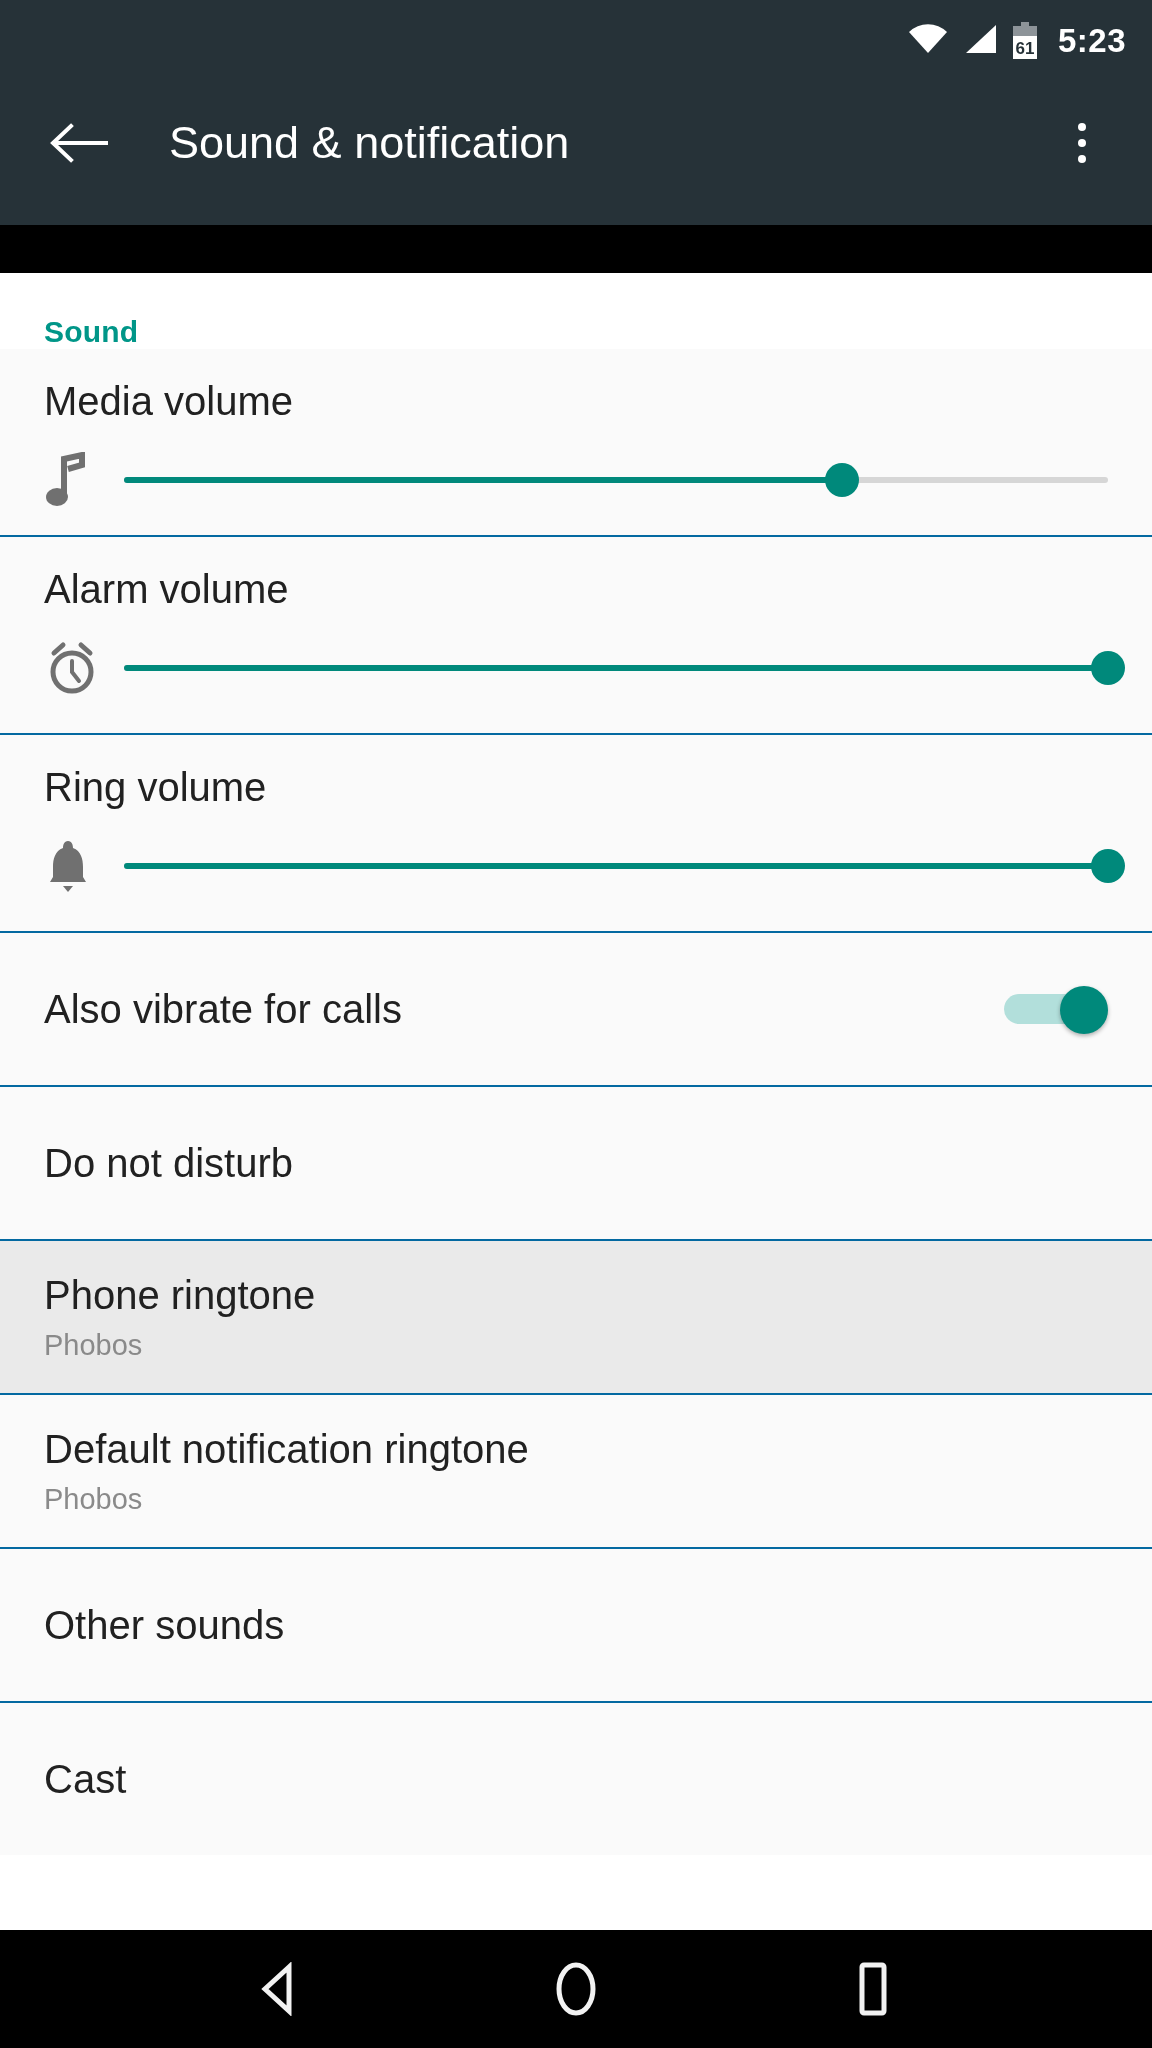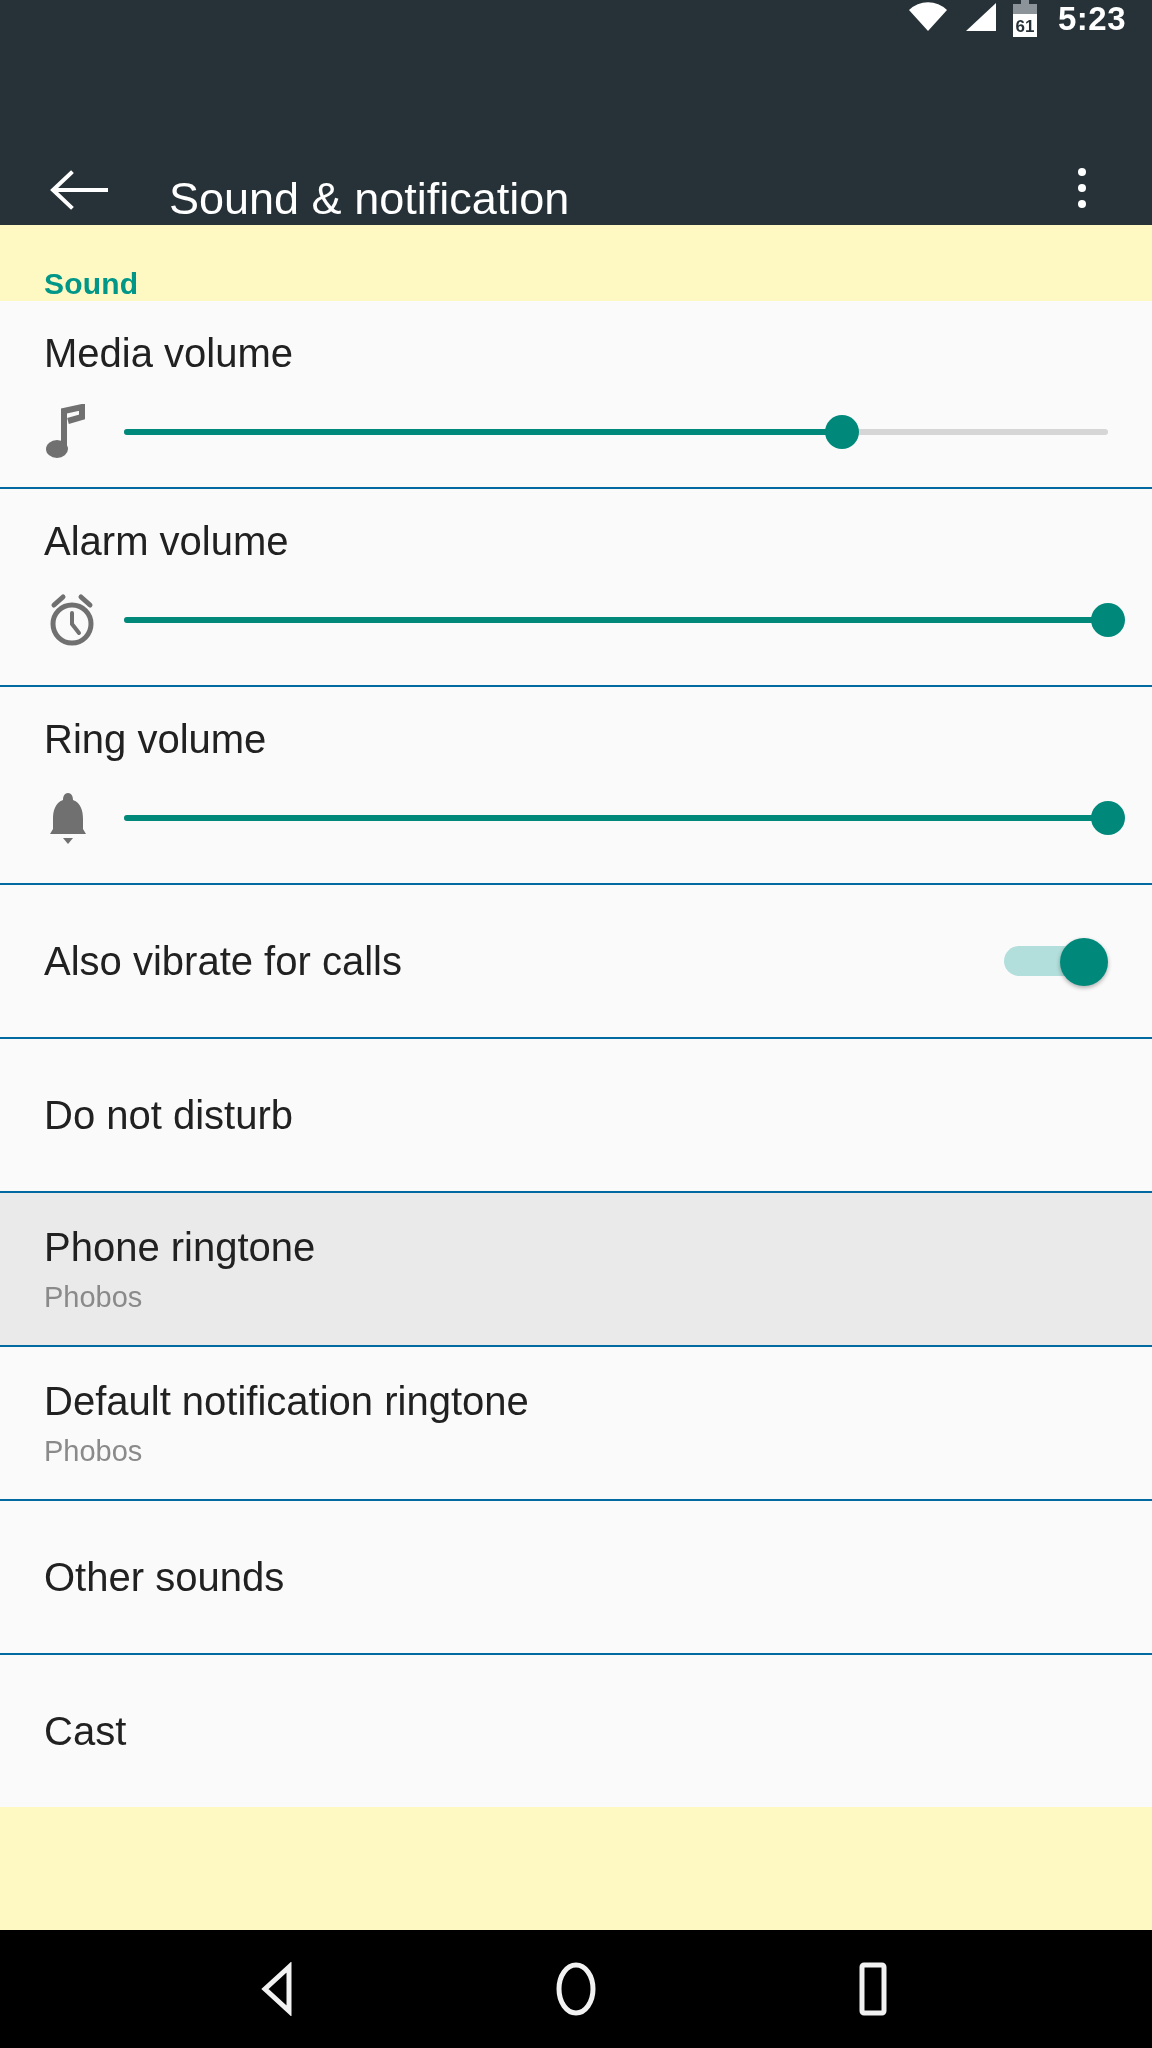--- a/index.html
+++ b/index.html
@@ -7,53 +7,53 @@
     width:1152px; height:2048px;
     background:#000;
     font-family:"Liberation Sans", sans-serif;
     overflow:hidden;
   }
   #screen { width:1152px; height:2048px; position:relative; display:flex; flex-direction:column; }
 
   
   .statusbar {
     height:60px; background:#263238;
-    display:flex; align-items:flex-start; justify-content:flex-end;
+    display:flex; align-items:flex-end; justify-content:flex-end;
     padding-right:26px; flex:none;padding-left:46px;
   }
   .sb-icons { display:flex; align-items:center; gap:14px; }
   .sb-time {
     color:#fff; font-size:33px; font-weight:bold;
     margin-left:6px; letter-spacing:0.5px;
   }
   .batt-wrap { position:relative; width:26px; height:38px; }
   .batt-num {
     position:absolute; left:0; right:0; bottom:3px;
     text-align:center; font-size:17px; font-weight:bold;
     color:#263238; line-height:1;
   }
 
   
   .appbar {
     height:165px; background:#263238; flex:none;
-    display:flex; align-items:flex-end; padding:0 38px 0 44px;
+    display:flex; align-items:center; padding:0 38px 0 44px;
   }
   .back-btn { width:70px; height:70px; display:flex; align-items:center; justify-content:center; cursor:pointer; }
   .appbar-title {
     color:#fff; font-size:45px; font-weight:normal;
     margin-left:55px; flex:1; white-space:nowrap;
   }
   .overflow-btn {
     width:64px; height:74px; display:flex; flex-direction:column;
     align-items:center; justify-content:center; gap:8px; cursor:pointer;
   }
   .dot { width:8px; height:8px; border-radius:50%; background:#fff; }
 
   
-  .content { flex:1; background:#fef9c3; overflow:hidden; }
+  .content { flex:1; background:#ffffff; overflow:hidden;margin-top:48px; }
 
   .section-title {
     color:#009688; font-size:30px; font-weight:bold;
     padding:42px 0 0 44px; letter-spacing:0.2px;
   }
 
   .row {
     position:relative; background:#fafafa;
     border-bottom:2px solid #0369a1;
   }

